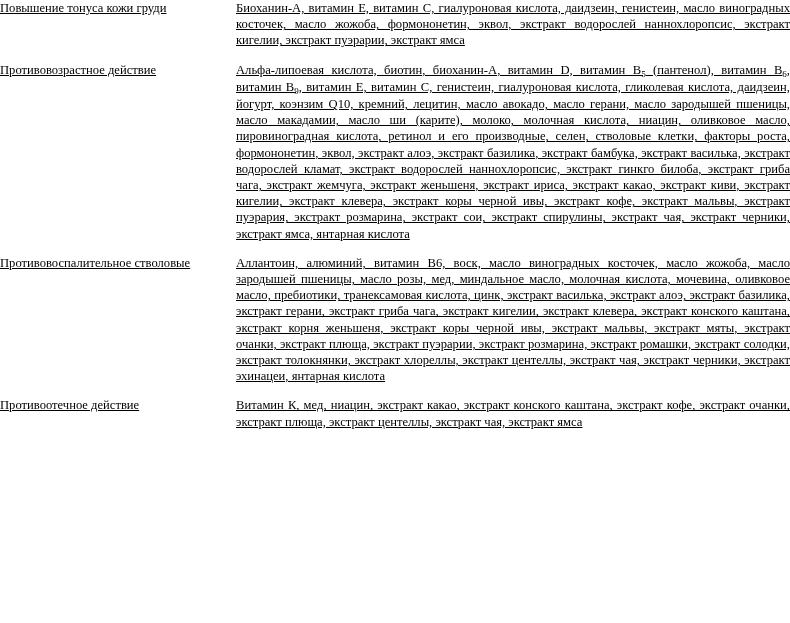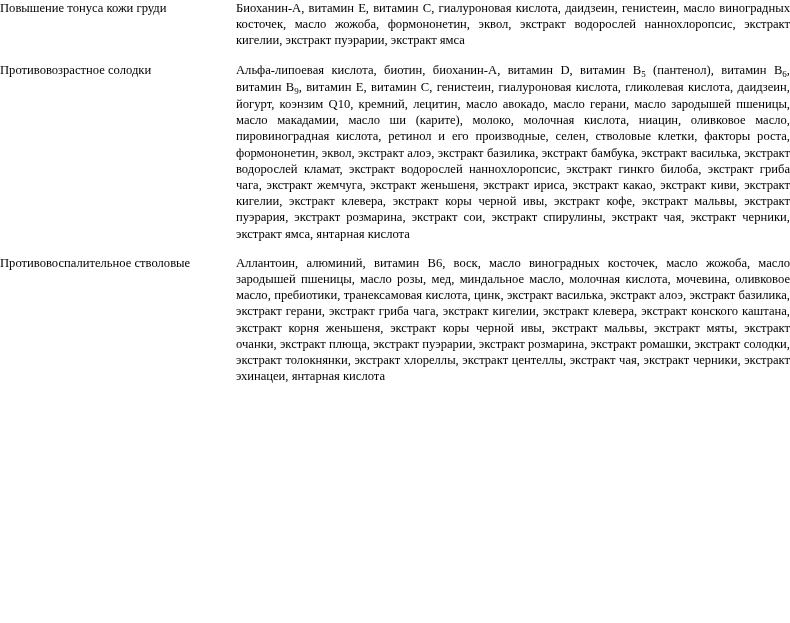--- a/index.html
+++ b/index.html
@@ -13,20 +13,21 @@
     font-family: "Liberation Serif", serif;
     color: #000000;
     overflow: hidden;
   }
   .page {
     position: relative;
     width: 656px;
     height: 623px;
     padding: 0;
     box-sizing: border-box;
+    text-decoration: underline;
   }
   table.effects-table {
     width: 790px;
     border-collapse: collapse;
     table-layout: fixed;
   }
   table.effects-table td {
     vertical-align: top;
     padding: 0 0 0 0;
     border: none;
@@ -72,34 +73,38 @@
       <tr class="row-first">
         <td class="col-term">Повышение тонуса кожи груди</td>
         <td class="col-desc">Биоханин-А, витамин Е, витамин С, гиалуроновая кислота, даидзеин, генистеин, масло виноградных косточек, масло жожоба, формононетин, эквол, экстракт водорослей наннохлоропсис, экстракт кигелии, экстракт пуэрарии, экстракт ямса</td>
       </tr>
       <tr class="row-spacer">
           <td></td>
           <td></td>
         </tr>
 
       <tr>
-        <td class="col-term">Противовозрастное солодки</td>
+        <td class="col-term">Противовозрастное действие</td>
         <td class="col-desc">
           <span>Альфа-липоевая кислота, биотин, биоханин-А, витамин D, витамин B</span><sub>5</sub><span> (пантенол), витамин B</span><sub>6</sub><span>, витамин B</span><sub>9</sub><span>, витамин Е, витамин С, генистеин, гиалуроновая кислота, гликолевая кислота, даидзеин, йогурт, коэнзим Q10, кремний, лецитин, масло авокадо, масло герани, масло зародышей пшеницы, масло макадамии, масло ши (карите), молоко, молочная кислота, ниацин, оливковое масло, пировиноградная кислота, ретинол и его производные, селен, стволовые клетки, факторы роста, формононетин, эквол, экстракт алоэ, экстракт базилика, экстракт бамбука, экстракт василька, экстракт водорослей кламат, экстракт водорослей наннохлоропсис, экстракт гинкго билоба, экстракт гриба чага, экстракт жемчуга, экстракт женьшеня, экстракт ириса, экстракт какао, экстракт киви, экстракт кигелии, экстракт клевера, экстракт коры черной ивы, экстракт кофе, экстракт мальвы, экстракт пуэрария, экстракт розмарина, экстракт сои, экстракт спирулины, экстракт чая, экстракт черники, экстракт ямса, янтарная кислота</span>
         </td>
       </tr>
       <tr class="row-spacer">
           <td></td>
           <td></td>
         </tr>
 
       <tr>
         <td class="col-term">Противовоспалительное стволовые</td>
         <td class="col-desc">Аллантоин, алюминий, витамин B6, воск, масло виноградных косточек, масло жожоба, масло зародышей пшеницы, масло розы, мед, миндальное масло, молочная кислота, мочевина, оливковое масло, пребиотики, транексамовая кислота, цинк, экстракт василька, экстракт алоэ, экстракт базилика, экстракт герани, экстракт гриба чага, экстракт кигелии, экстракт клевера, экстракт конского каштана, экстракт корня женьшеня, экстракт коры черной ивы, экстракт мальвы, экстракт мяты, экстракт очанки, экстракт плюща, экстракт пуэрарии, экстракт розмарина, экстракт ромашки, экстракт солодки, экстракт толокнянки, экстракт хлореллы, экстракт центеллы, экстракт чая, экстракт черники, экстракт эхинацеи, янтарная кислота</td>
       </tr>
       <tr class="row-spacer">
           <td></td>
           <td></td>
         </tr>
 
+      <tr>
+        <td class="col-term">Противоотечное действие</td>
+        <td class="col-desc">Витамин К, мед, ниацин, экстракт какао, экстракт конского каштана, экстракт кофе, экстракт очанки, экстракт плюща, экстракт центеллы, экстракт чая, экстракт ямса</td>
+      </tr>
     </tbody>
   </table>
 </div>
 
 </body></html>

